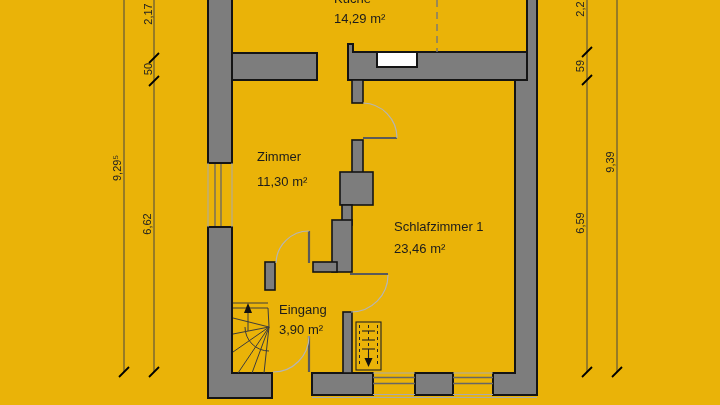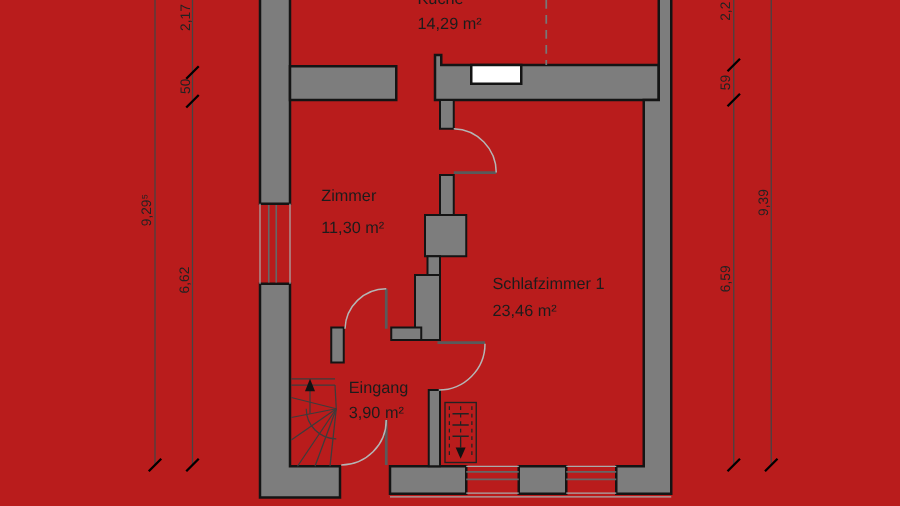--- a/index.html
+++ b/index.html
@@ -1,16 +1,16 @@
 <!DOCTYPE html>
 <html><head>
 <meta charset="utf-8">
 <style>
   html,body{margin:0;padding:0;background:#fff;}
-  .floorplan{position:relative;width:720px;height:405px;background:#b91c1c;overflow:hidden;
+  .floorplan{position:relative;width:720px;height:405px;background:#eab308;overflow:hidden;
              font-family:"Liberation Sans","DejaVu Sans",sans-serif;}
   svg{display:block;}
   text{font-family:"Liberation Sans","DejaVu Sans",sans-serif;fill:#1c1c1c;}
   .room-name{font-size:13px;}
   .room-area{font-size:13px;}
   .dim{font-size:11px;fill:#222;}
   .wall{fill:#7d7d7d;stroke:#141414;stroke-width:2;}
   .wall-thin{fill:#7d7d7d;stroke:#141414;stroke-width:1.6;}
   .niche{fill:#ffffff;stroke:#141414;stroke-width:2;}
   .arc{fill:none;stroke:#b5b5b5;stroke-width:1.2;}

